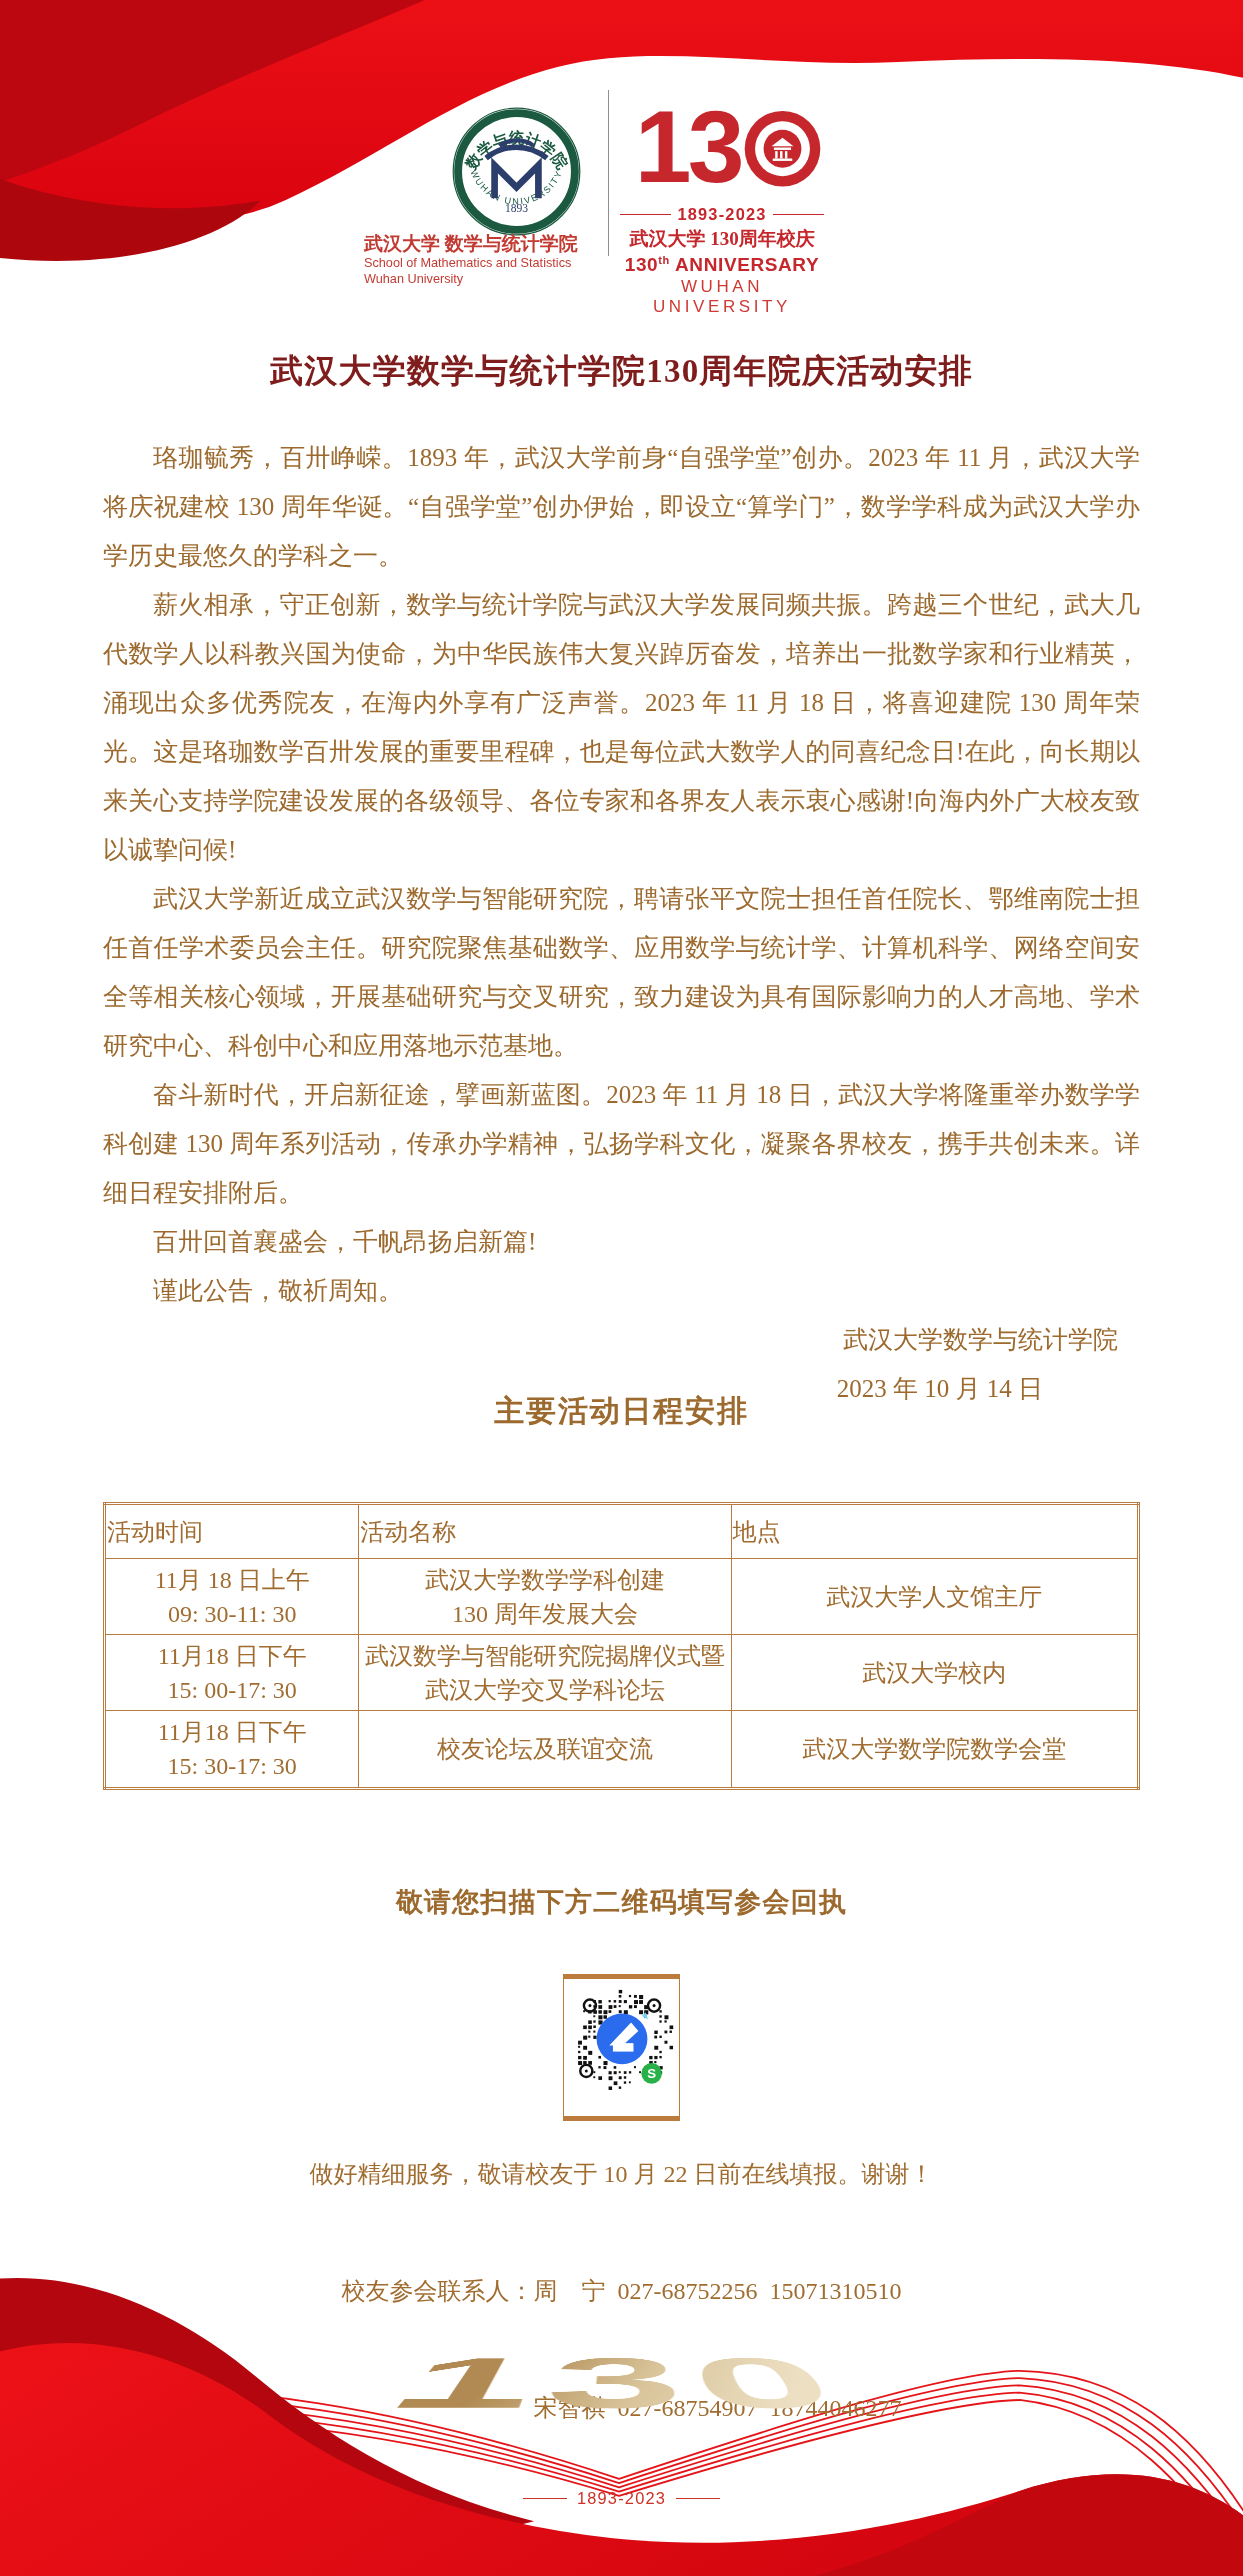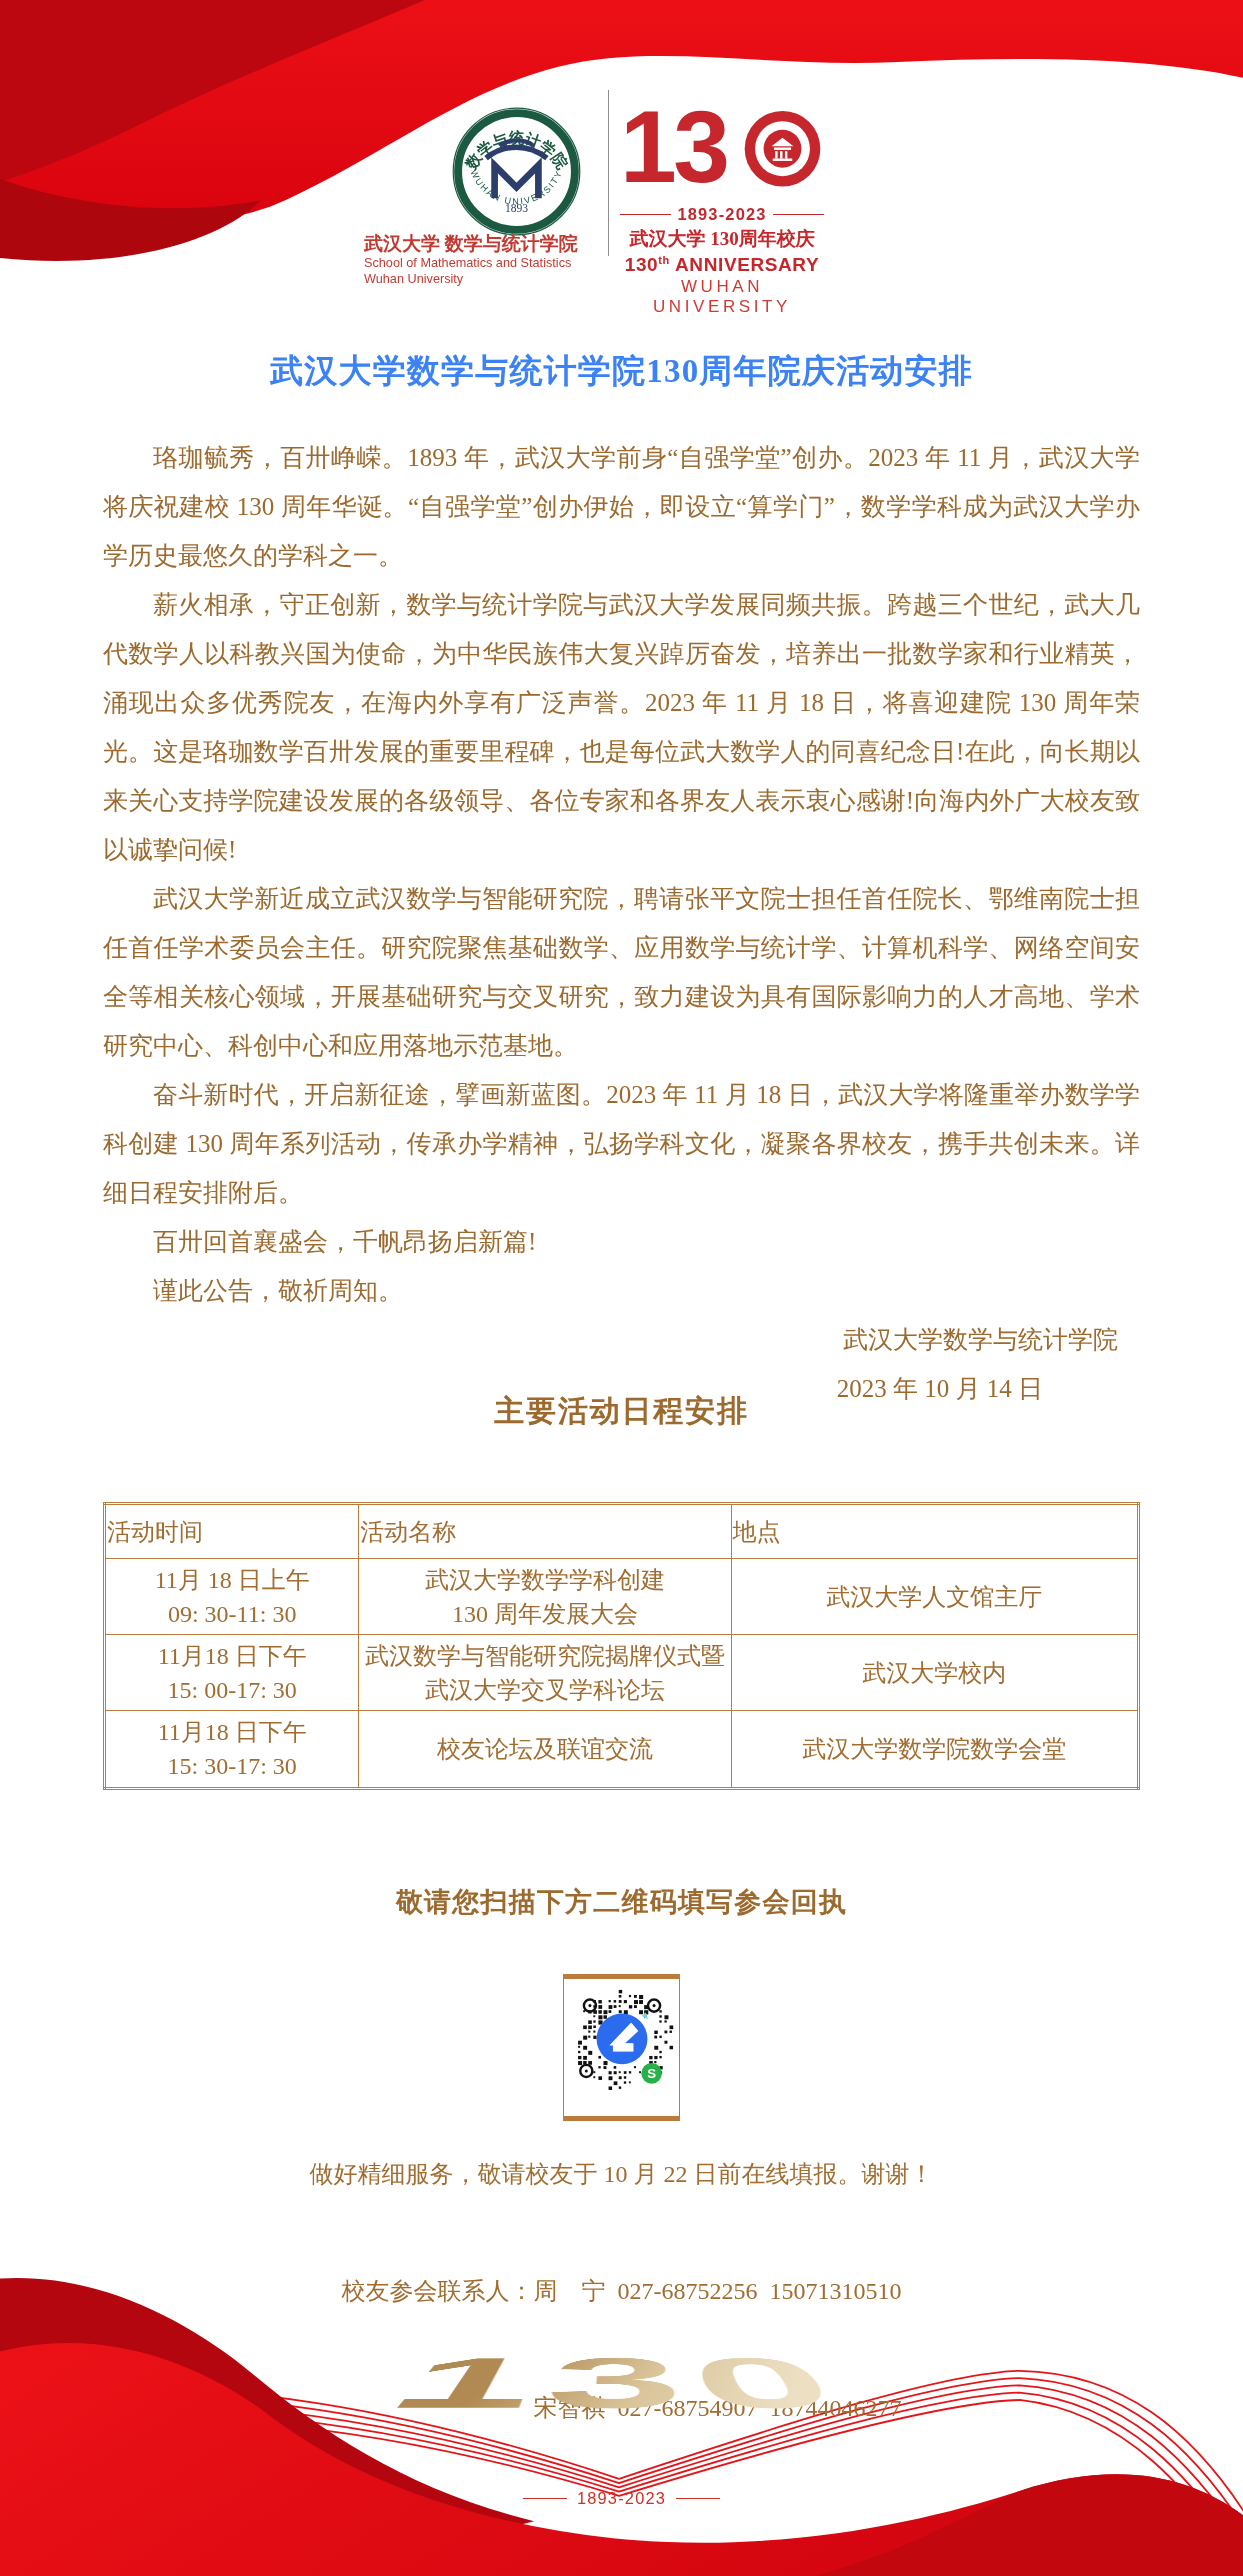--- a/index.html
+++ b/index.html
@@ -13,34 +13,34 @@
   #top-wave{left:0;top:0;width:1243px;height:340px;z-index:1;pointer-events:none;}
 
   
   #seal{left:452px;top:107px;width:129px;height:129px;z-index:2;}
   #seal-caption{left:364px;top:233px;width:310px;text-align:left;color:#c23b33;z-index:2;}
   #seal-caption .cn{font-size:19px;font-weight:700;line-height:22px;}
   #seal-caption .en{font-family:"Liberation Sans","DejaVu Sans",sans-serif;font-size:12.7px;line-height:16.4px;}
   #logo-divider{left:608px;top:90px;width:1.2px;height:166px;background:#8f8f8f;z-index:2;}
   #anniv{left:620px;top:95px;width:204px;text-align:center;color:#c5272c;z-index:2;
          font-family:"Liberation Sans","DejaVu Sans",sans-serif;}
-  #anniv .big-row{display:flex;align-items:center;justify-content:space-between;height:104px;}
+  #anniv .big-row{display:flex;align-items:center;justify-content:flex-end;height:104px;}
   #anniv .numerals{font-size:102px;font-weight:800;line-height:91px;letter-spacing:-3.6px;color:#c5272c;}
   #anniv .years-row{display:flex;align-items:center;gap:6px;margin-top:6px;}
   #anniv .years-row .bar{flex:1;height:1.8px;background:#c5272c;}
   #anniv .years{font-size:16.4px;font-weight:700;letter-spacing:1.2px;}
   #anniv .cn{font-family:"Liberation Serif","DejaVu Serif",serif;font-size:19px;font-weight:700;margin-top:2.4px;}
   #anniv .en1{font-size:19px;font-weight:800;letter-spacing:0.6px;margin-top:1.2px;}
   #anniv .en1 sup{font-size:11px;}
   #anniv .en2{font-size:17px;font-weight:400;letter-spacing:3.6px;color:#cf3a34;margin-top:1.2px;}
 
   
   #announcement{left:103px;top:349px;width:1037px;color:#9c6a2e;z-index:2;}
   #announcement h1{margin:0 0 40px 0;font-size:33px;line-height:44px;text-align:center;font-weight:700;
-                   letter-spacing:1.2px;color:#3b82f6;}
+                   letter-spacing:1.2px;color:#7f1d1d;}
   #announcement p{margin:0;font-size:25px;line-height:49px;text-indent:2em;text-align:justify;}
   #announcement .sig{font-size:25px;line-height:49px;text-align:right;padding-right:22px;}
   #announcement .sigdate{font-size:25px;line-height:49px;text-align:right;padding-right:97px;}
 
   
   #schedule{left:103px;top:1393px;width:1037px;color:#a06c30;z-index:2;}
   #schedule h2{margin:0 0 73px 0;font-size:30px;line-height:36px;text-align:center;font-weight:700;
                letter-spacing:1.8px;color:#9c6a2e;}
   #schedule table{width:100%;border-collapse:collapse;border:3.6px double #b97c3e;}
   #schedule th{border:1.2px solid #b97c3e;height:51px;font-size:24px;font-weight:400;text-align:left;}

